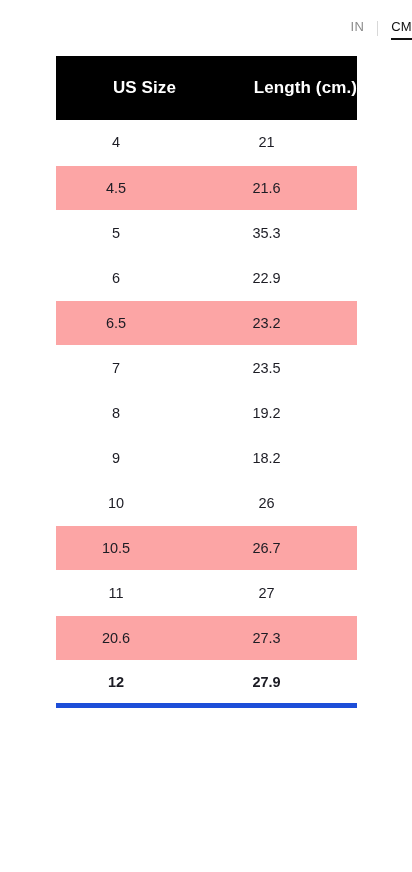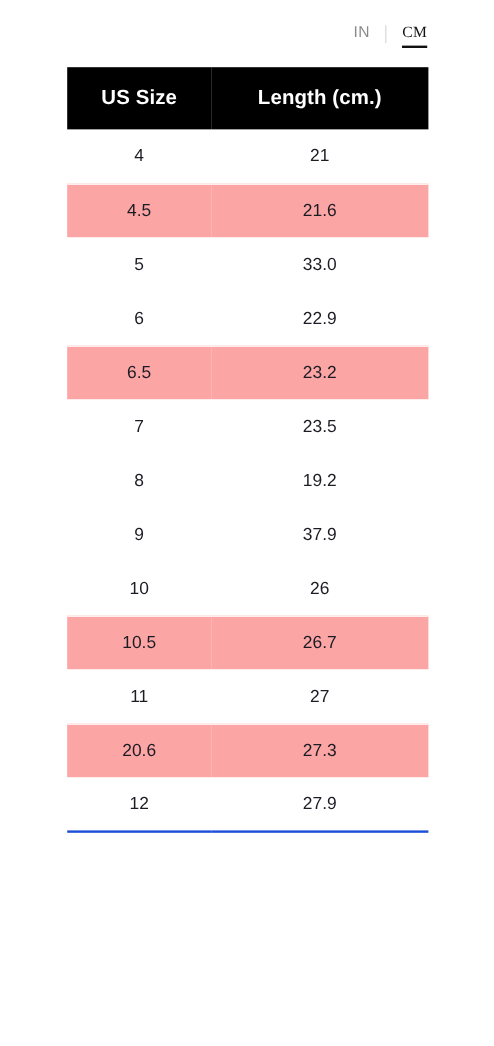--- a/index.html
+++ b/index.html
@@ -23,41 +23,39 @@
   
   .unit-toggle {
     position: absolute;
     top: 0;
     right: 0;
     width: 412px;
     height: 56px;
     display: flex;
     align-items: center;
     justify-content: flex-end;
-    padding-right: 56px;
   }
 
   .unit-option {
     font-size: 13px;
     line-height: 16px;
     letter-spacing: 0.3px;
     font-weight: 400;
     color: #8a8a8a;
     background: none;
     border: none;
     font-family: "Liberation Sans", sans-serif;
     cursor: pointer;
     padding: 2px 0 3px 0;
     border-bottom: 2px solid transparent;
   }
 
   .unit-option.is-active {
     color: #111111;
     border-bottom: 2px solid #111111;
-    font-family: Liberation Serif, serif;
   }
 
   .unit-divider {
     width: 1px;
     height: 15px;
     background: #d8d8d8;
     margin: 0 13px;
     display: block;
   }
 
@@ -77,22 +75,22 @@
 
   .size-table col.col-us { width: 120px; }
   .size-table col.col-len { width: 181px; }
 
   .size-table thead th {
     background: #000000;
     color: #ffffff;
     font-size: 17px;
     font-weight: 700;
     letter-spacing: 0.1px;
-    height: 52px;
-    text-align: center;
+    height: 64px;
+    text-align: right;
     vertical-align: middle;
     padding: 0;
   }
 
   .size-table tbody td {
     height: 45px;
     text-align: center;
     vertical-align: middle;
     font-size: 14.5px;
     font-weight: 400;
@@ -103,21 +101,22 @@
 
   .size-table tbody tr.row-odd td {
     background: #ffffff;
   }
 
   .size-table tbody tr.row-even td {
     background: #fca5a5;
   }
 
   .size-table tbody tr:last-child td {
-    border-bottom: 2px solid #1d4ed8;
+    border-bottom: 5px solid #1d4ed8;
+    font-weight: bold;
   }
 </style>
 </head>
 <body>
 
 <div class="page">
 
   <div class="unit-toggle">
     <button class="unit-option">IN</button>
     <span class="unit-divider"></span>
@@ -140,41 +139,41 @@
         <tr class="row-odd">
           <td>4</td>
           <td>21</td>
         </tr>
         <tr class="row-even">
           <td>4.5</td>
           <td>21.6</td>
         </tr>
         <tr class="row-odd">
           <td>5</td>
-          <td>33.0</td>
+          <td>35.3</td>
         </tr>
         <tr class="row-odd">
           <td>6</td>
           <td>22.9</td>
         </tr>
         <tr class="row-even">
           <td>6.5</td>
           <td>23.2</td>
         </tr>
         <tr class="row-odd">
           <td>7</td>
           <td>23.5</td>
         </tr>
         <tr class="row-odd">
           <td>8</td>
           <td>19.2</td>
         </tr>
         <tr class="row-odd">
           <td>9</td>
-          <td>37.9</td>
+          <td>18.2</td>
         </tr>
         <tr class="row-odd">
           <td>10</td>
           <td>26</td>
         </tr>
         <tr class="row-even">
           <td>10.5</td>
           <td>26.7</td>
         </tr>
         <tr class="row-odd">

